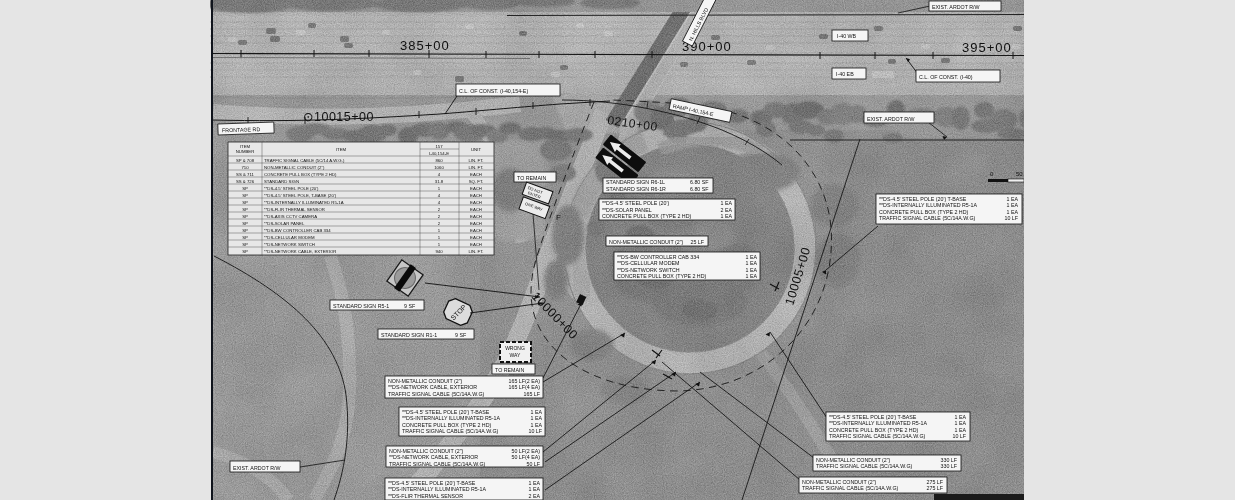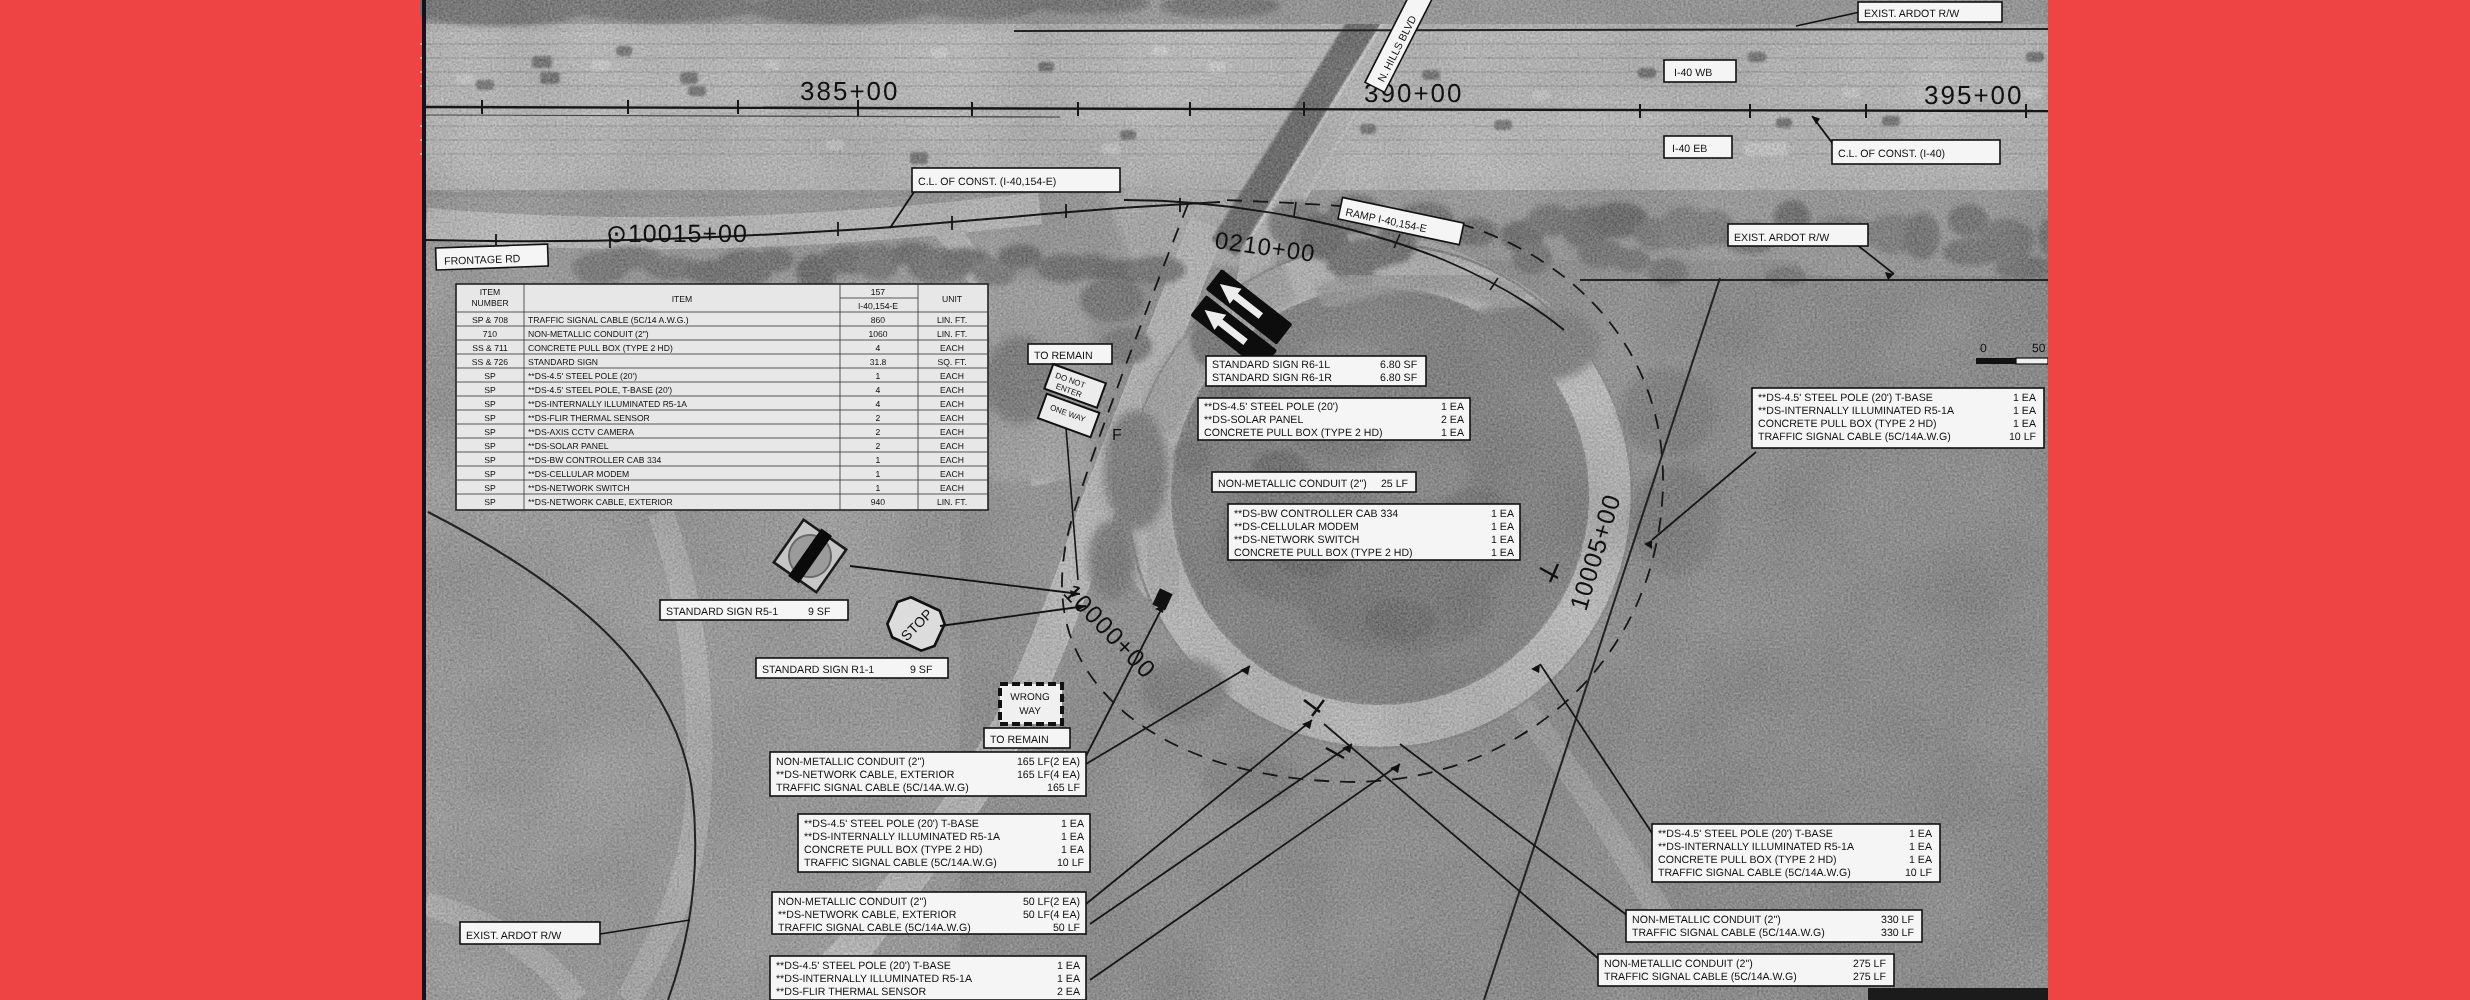--- a/index.html
+++ b/index.html
@@ -1,15 +1,15 @@
 <!DOCTYPE html>
 <html><head><meta charset="utf-8">
 <style>
 html,body{margin:0;padding:0;width:1235px;height:500px;overflow:hidden;background:#39485e}
-#frame{position:relative;width:1235px;height:500px;background:#ef4444;font-family:"Liberation Sans",sans-serif}
+#frame{position:relative;width:1235px;height:500px;background:#e5e5e5;font-family:"Liberation Sans",sans-serif}
 #photo{position:absolute;left:210px;top:0;width:814px;height:500px;filter:blur(0.28px)}
 text{font-family:"Liberation Sans",sans-serif;fill:#101010}
 .cl{font-size:5.3px}
 .tb{font-size:4.3px}
 </style></head>
 <body>
 
 <div id="frame">
 
 <svg id="photo" width="814" height="500" viewBox="210 0 814 500">

